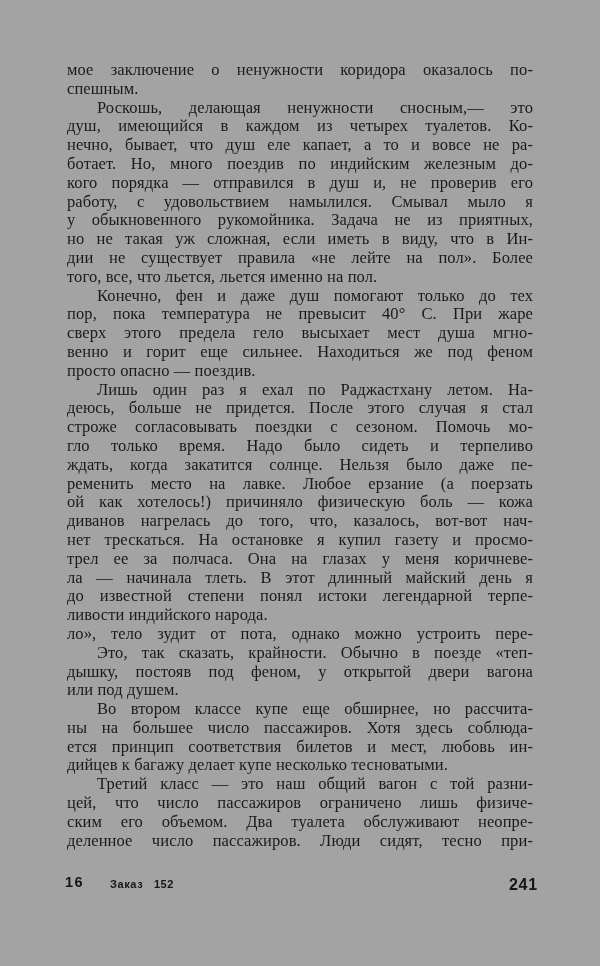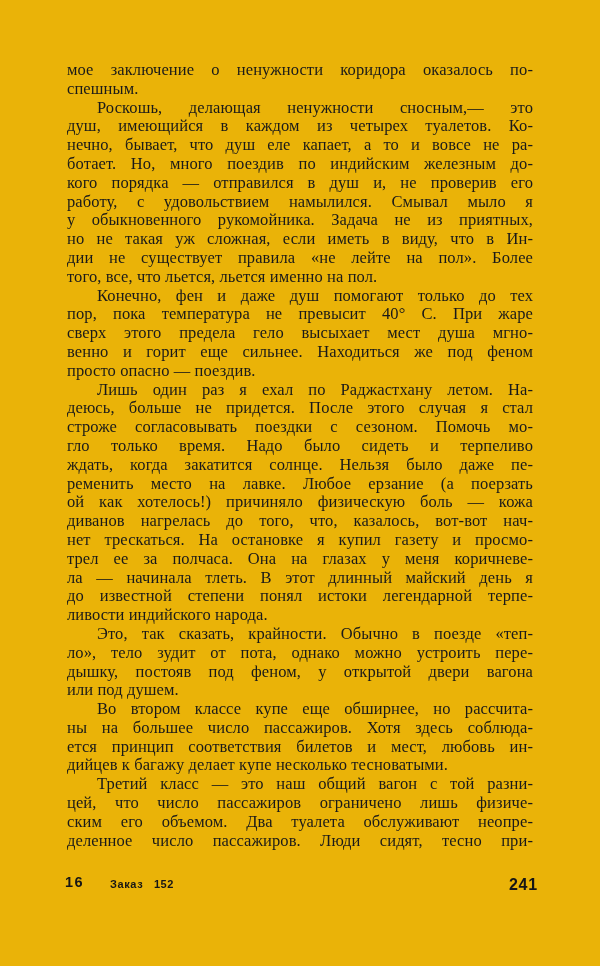--- a/index.html
+++ b/index.html
@@ -4,21 +4,21 @@
 <style>
   html, body {
     margin: 0;
     padding: 0;
     background: #ffffff;
   }
   .page {
     position: relative;
     width: 600px;
     height: 966px;
-    background: #eab308;
+    background: #a3a3a3;
     overflow: hidden;
     font-family: "Liberation Serif", serif;
   }
   .text-col {
     position: absolute;
     left: 67px;
     top: 61px;
     width: 466px;
     color: #1a1a1a;
   }
@@ -97,22 +97,22 @@
       <div class="line">гло только время. Надо было сидеть и терпеливо</div>
       <div class="line">ждать, когда закатится солнце. Нельзя было даже пе-</div>
       <div class="line">ременить место на лавке. Любое ерзание (а поерзать</div>
       <div class="line">ой как хотелось!) причиняло физическую боль — кожа</div>
       <div class="line">диванов нагрелась до того, что, казалось, вот-вот нач-</div>
       <div class="line">нет трескаться. На остановке я купил газету и просмо-</div>
       <div class="line">трел ее за полчаса. Она на глазах у меня коричневе-</div>
       <div class="line">ла — начинала тлеть. В этот длинный майский день я</div>
       <div class="line">до известной степени понял истоки легендарной терпе-</div>
       <div class="line end">ливости индийского народа.</div>
+      <div class="line">ло», тело зудит от пота, однако можно устроить пере-</div>
       <div class="line indent">Это, так сказать, крайности. Обычно в поезде «теп-</div>
-      <div class="line">ло», тело зудит от пота, однако можно устроить пере-</div>
       <div class="line">дышку, постояв под феном, у открытой двери вагона</div>
       <div class="line end">или под душем.</div>
       <div class="line indent">Во втором классе купе еще обширнее, но рассчита-</div>
       <div class="line">ны на большее число пассажиров. Хотя здесь соблюда-</div>
       <div class="line">ется принцип соответствия билетов и мест, любовь ин-</div>
       <div class="line end">дийцев к багажу делает купе несколько тесноватыми.</div>
       <div class="line indent">Третий класс — это наш общий вагон с той разни-</div>
       <div class="line">цей, что число пассажиров ограничено лишь физиче-</div>
       <div class="line">ским его объемом. Два туалета обслуживают неопре-</div>
       <div class="line">деленное число пассажиров. Люди сидят, тесно при-</div>

